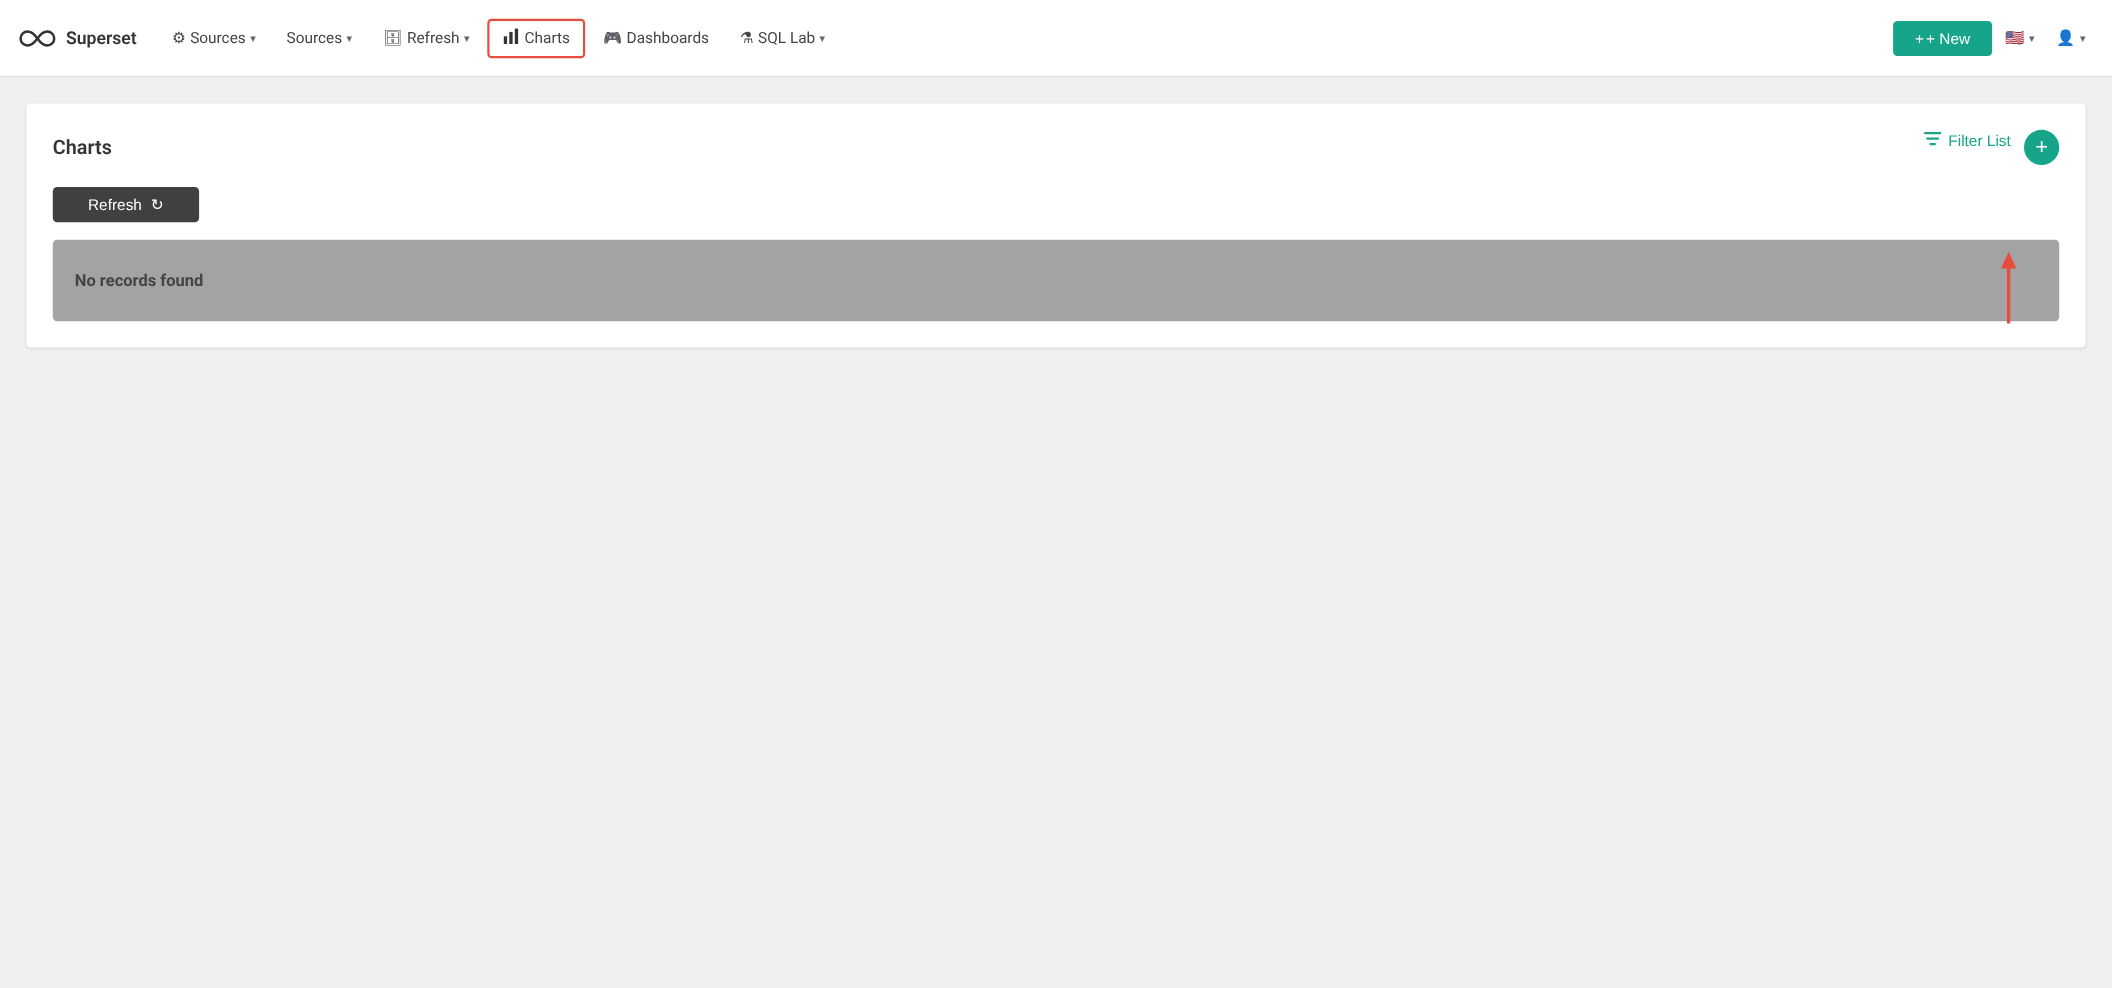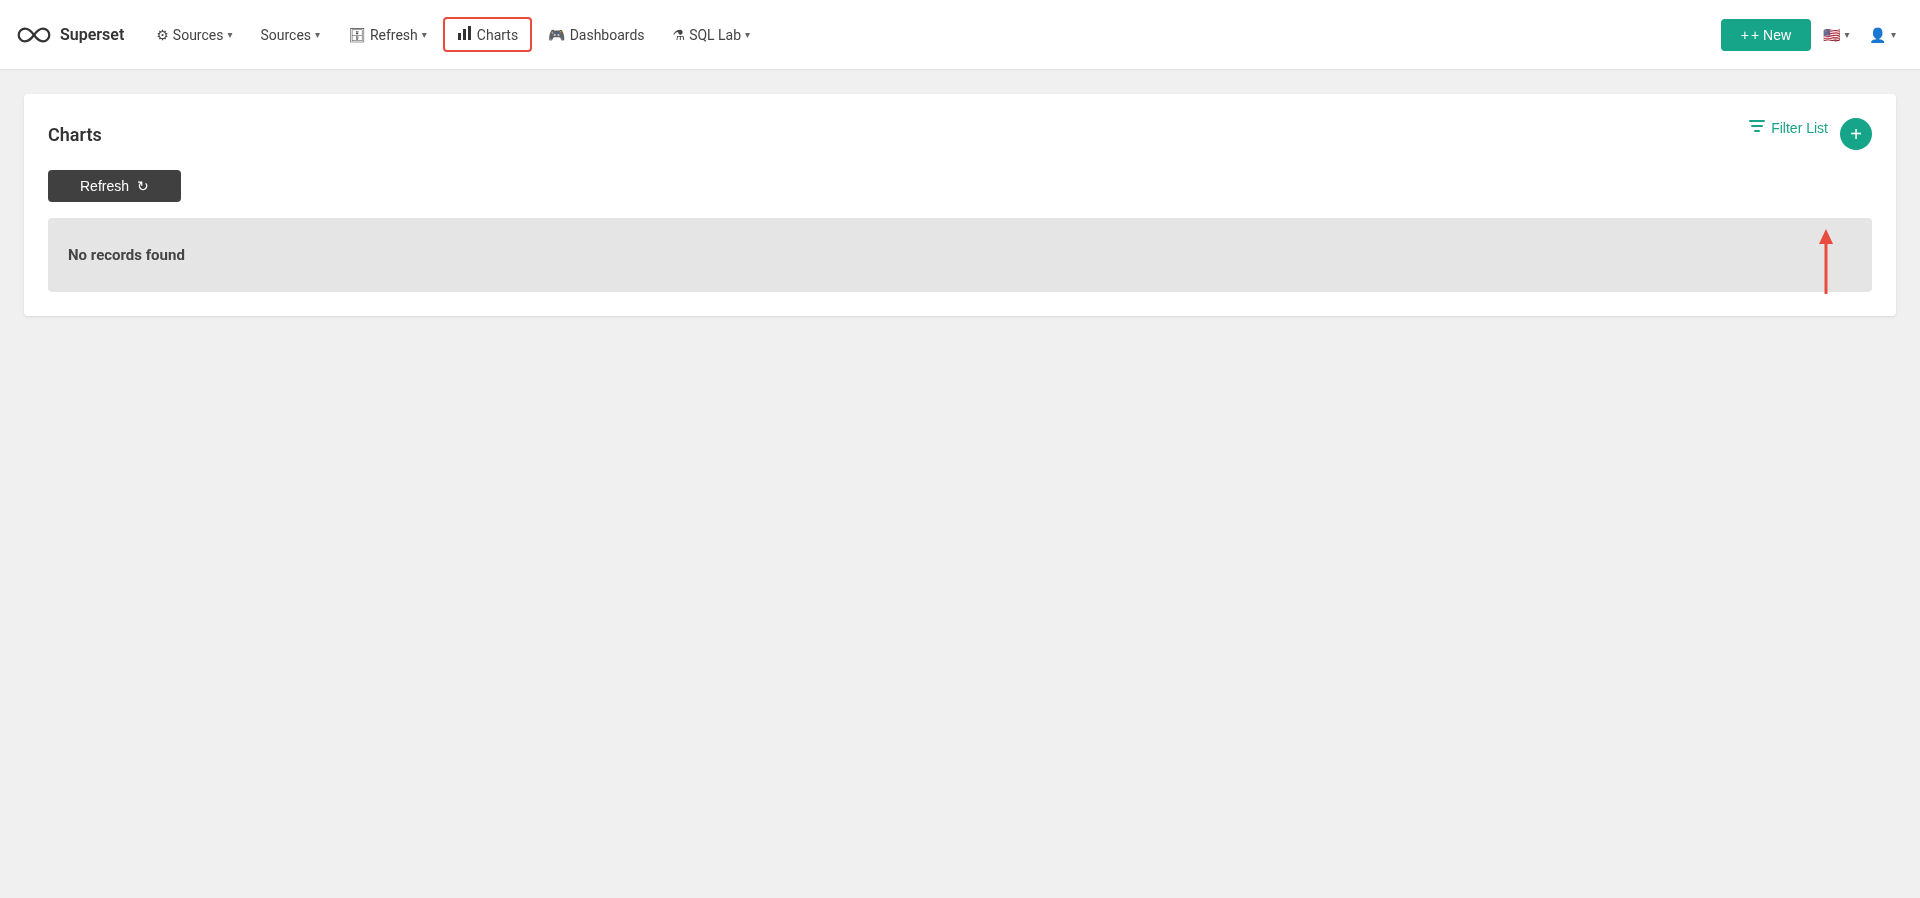--- a/index.html
+++ b/index.html
@@ -141,21 +141,21 @@
       border-radius: 4px;
       padding: 8px 32px;
       font-size: 14px;
       cursor: pointer;
       display: flex;
       align-items: center;
       gap: 8px;
       margin-bottom: 16px;
     }
     .no-records-box {
-      background: #e5e5e5;
+      background: #a3a3a3;
       padding: 28px 20px;
       border-radius: 4px;
     }
     .no-records-text {
       font-weight: 700;
       color: #444;
       font-size: 15px;
     }
 
     

